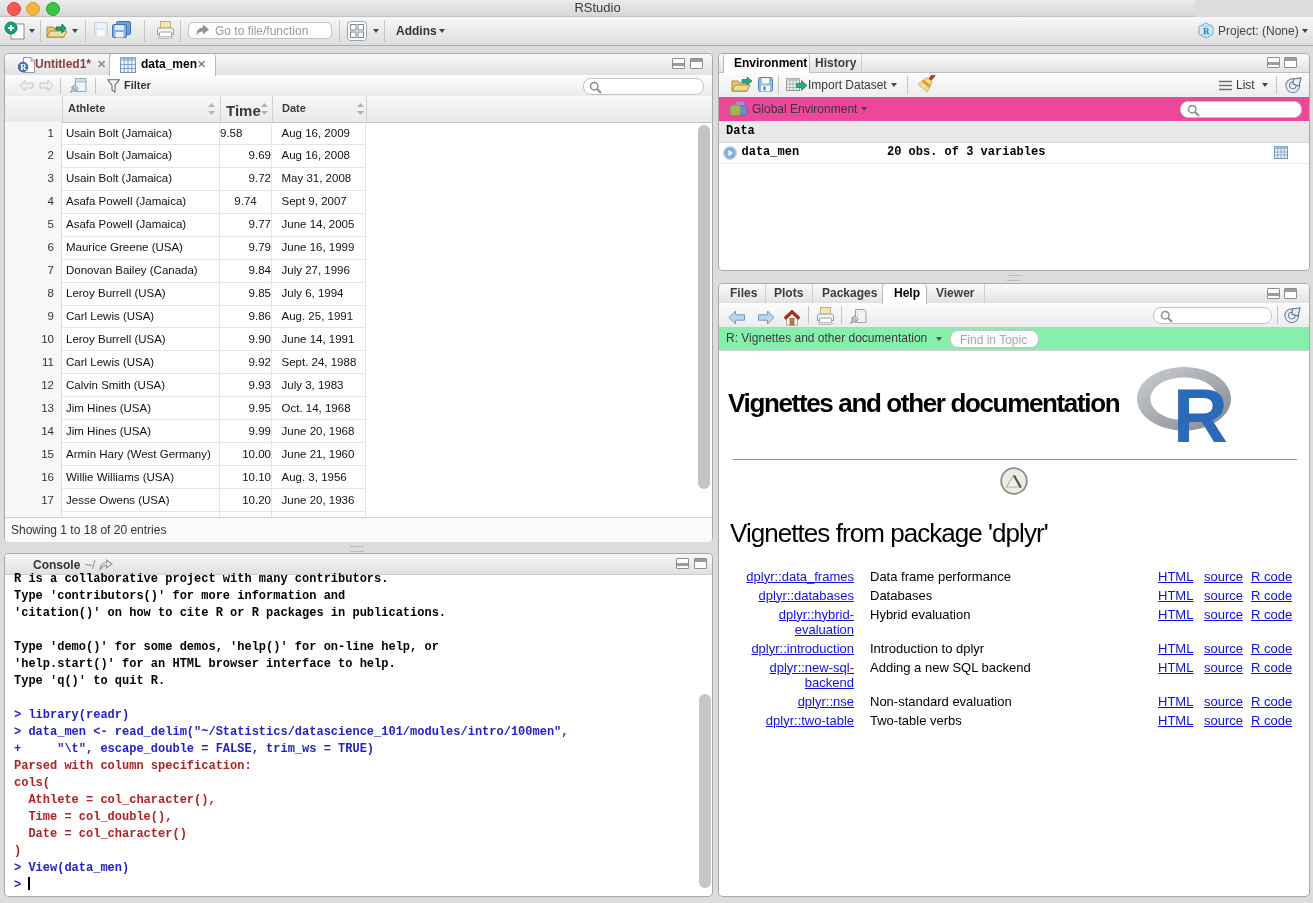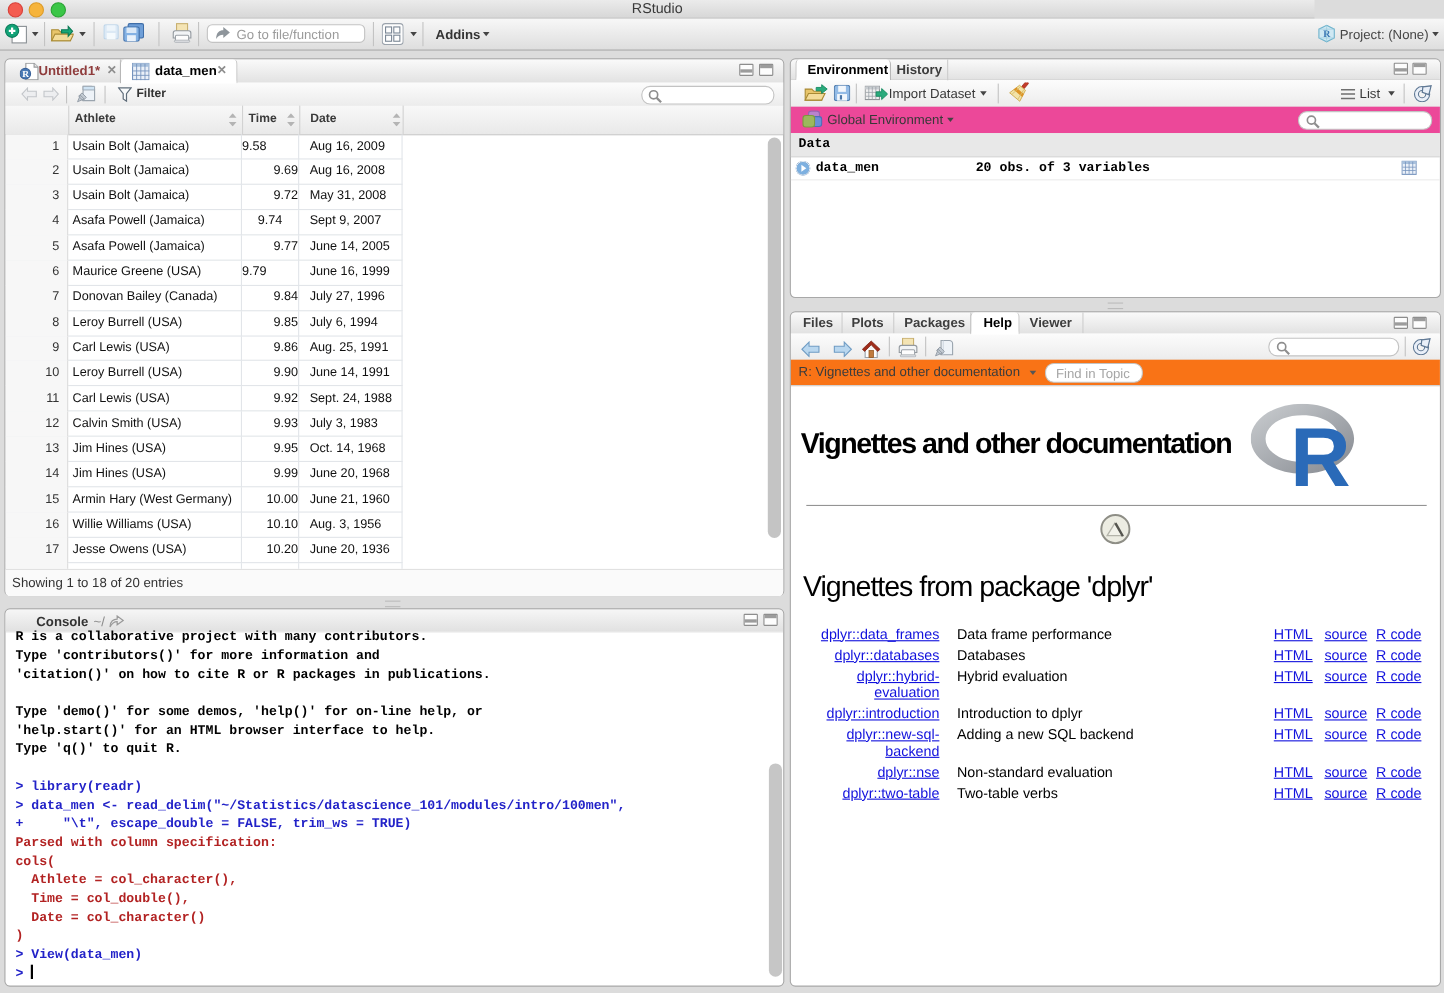--- a/index.html
+++ b/index.html
@@ -147,21 +147,21 @@
    </svg>
   </div>
  </div>
 
  <div class="abs" style="left:0;top:42px;right:0;height:26px;background:linear-gradient(#f8f8f8,#e9e9e9);border-bottom:1px solid #c6c6c6">
   <div class="abs" style="left:57px;top:0;width:1px;height:26px;background:#d2d2d2"></div>
   <div class="abs" style="left:215px;top:0;width:1px;height:26px;background:#d2d2d2"></div>
   <div class="abs" style="left:267px;top:0;width:1px;height:26px;background:#d2d2d2"></div>
   <div class="abs" style="left:361px;top:0;width:1px;height:26px;background:#d2d2d2"></div>
   <span class="abs" style="left:63px;top:6px;font-size:11px;font-weight:bold;color:#3a3a3a">Athlete</span>
-  <span class="abs" style="left:221px;top:6px;font-size:11px;font-weight:bold;color:#3a3a3a">Time</span>
+  <span class="abs" style="left:221px;top:6px;font-size:15px;font-weight:bold;color:#3a3a3a">Time</span>
   <span class="abs" style="left:277px;top:6px;font-size:11px;font-weight:bold;color:#3a3a3a">Date</span>
   <svg class="abs" style="left:202px;top:7px" width="9" height="12" viewBox="0 0 9 12">
         <path d="M4.5 0 L8 4 H1 Z M4.5 12 L1 8 H8 Z" fill="#b4b4b4"></path>
       </svg>
   <svg class="abs" style="left:255px;top:7px" width="9" height="12" viewBox="0 0 9 12">
         <path d="M4.5 0 L8 4 H1 Z M4.5 12 L1 8 H8 Z" fill="#b4b4b4"></path>
       </svg>
   <svg class="abs" style="left:351px;top:7px" width="9" height="12" viewBox="0 0 9 12">
         <path d="M4.5 0 L8 4 H1 Z M4.5 12 L1 8 H8 Z" fill="#b4b4b4"></path>
       </svg>
@@ -221,21 +221,21 @@
 <span style="position:absolute;left:276.5px;top:4.5px">June 14, 2005</span>
 <div style="position:absolute;left:214px;top:0;bottom:0;width:1px;background:#e2e5e9"></div>
 <div style="position:absolute;left:266px;top:0;bottom:0;width:1px;background:#e2e5e9"></div>
 <div style="position:absolute;left:360px;top:0;bottom:0;width:1px;background:#e2e5e9"></div>
 </div>
 <div style="position:relative;height:22.95px;box-sizing:border-box;font-size:11.5px;color:#111">
 <div style="position:absolute;left:0;top:21.95px;width:361px;height:1px;background:#e2e5e9"></div>
 <div style="position:absolute;left:0;top:0;bottom:0;width:57px;background:#f7f7f7;border-right:1px solid #dcdcdc;box-sizing:border-box"></div>
 <span style="position:absolute;right:658px;top:4.5px;color:#333">6</span>
 <span style="position:absolute;left:61px;top:4.5px">Maurice Greene (USA)</span>
-<span style="position:absolute;left:215px;width:51px;top:4.5px;">9.79</span>
+<span style="position:absolute;left:215px;width:51px;top:4.5px;text-align:right">9.79</span>
 <span style="position:absolute;left:276.5px;top:4.5px">June 16, 1999</span>
 <div style="position:absolute;left:214px;top:0;bottom:0;width:1px;background:#e2e5e9"></div>
 <div style="position:absolute;left:266px;top:0;bottom:0;width:1px;background:#e2e5e9"></div>
 <div style="position:absolute;left:360px;top:0;bottom:0;width:1px;background:#e2e5e9"></div>
 </div>
 <div style="position:relative;height:22.95px;box-sizing:border-box;font-size:11.5px;color:#111">
 <div style="position:absolute;left:0;top:21.95px;width:361px;height:1px;background:#e2e5e9"></div>
 <div style="position:absolute;left:0;top:0;bottom:0;width:57px;background:#f7f7f7;border-right:1px solid #dcdcdc;box-sizing:border-box"></div>
 <span style="position:absolute;right:658px;top:4.5px;color:#333">7</span>
 <span style="position:absolute;left:61px;top:4.5px">Donovan Bailey (Canada)</span>
@@ -547,21 +547,21 @@
    </svg>
   </div>
   <div class="abs sep" style="left:558px;height:18px"></div>
   <svg class="abs" style="left:565px;top:4px" width="17" height="16" viewBox="0 0 17 16">
    <circle cx="7.8" cy="8.6" r="5.1" fill="none" stroke="#5f7894" stroke-width="4.6"></circle>
    <circle cx="7.8" cy="8.6" r="5.1" fill="none" stroke="#e9eff8" stroke-width="2.6"></circle>
    <path d="M8.5 2 L16 1 L14 9 L8 7 Z" fill="#e9eff8" stroke="#5f7894" stroke-width="1.1"></path>
   </svg>
  </div>
 
- <div class="abs" style="left:0;top:43px;right:0;height:23px;background:#f97316;border-bottom:1px solid #d2d2d2">
+ <div class="abs" style="left:0;top:43px;right:0;height:23px;background:#86efac;border-bottom:1px solid #d2d2d2">
   <span class="abs" style="left:7px;top:4px;font-size:12px;font-weight:bold;color:#3c3c3c;font-weight:normal">R: Vignettes and other documentation</span>
   <div class="abs dar" style="left:217px;top:10px;border-top-color:#555"></div>
   <div class="abs pill" style="left:231px;top:3px;width:87px;height:16px;border-radius:8px">
    <span class="abs" style="left:9px;top:1.5px;font-size:12px;color:#a6a6a6">Find in Topic</span>
   </div>
  </div>
 
  <div class="abs" style="left:9px;top:106px;font-size:26px;font-weight:bold;letter-spacing:-1.35px;line-height:26px;color:#000">Vignettes and other documentation</div>
  <svg class="abs" style="left:418px;top:83px" width="95" height="76" viewBox="0 0 95 76">
   <defs>

